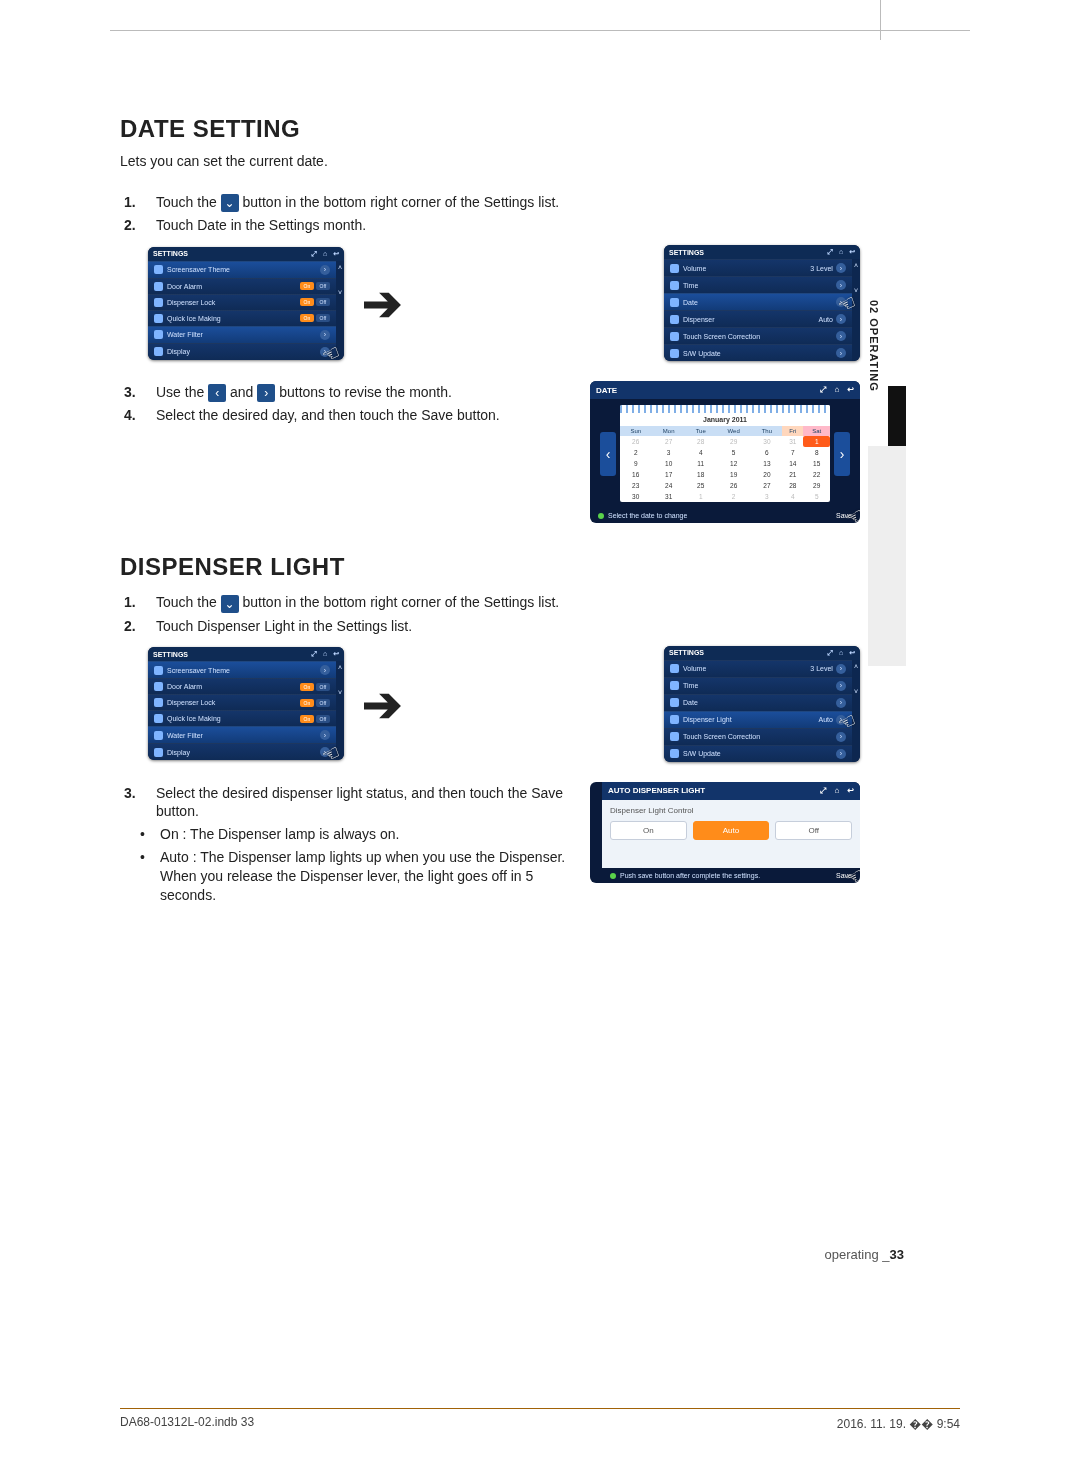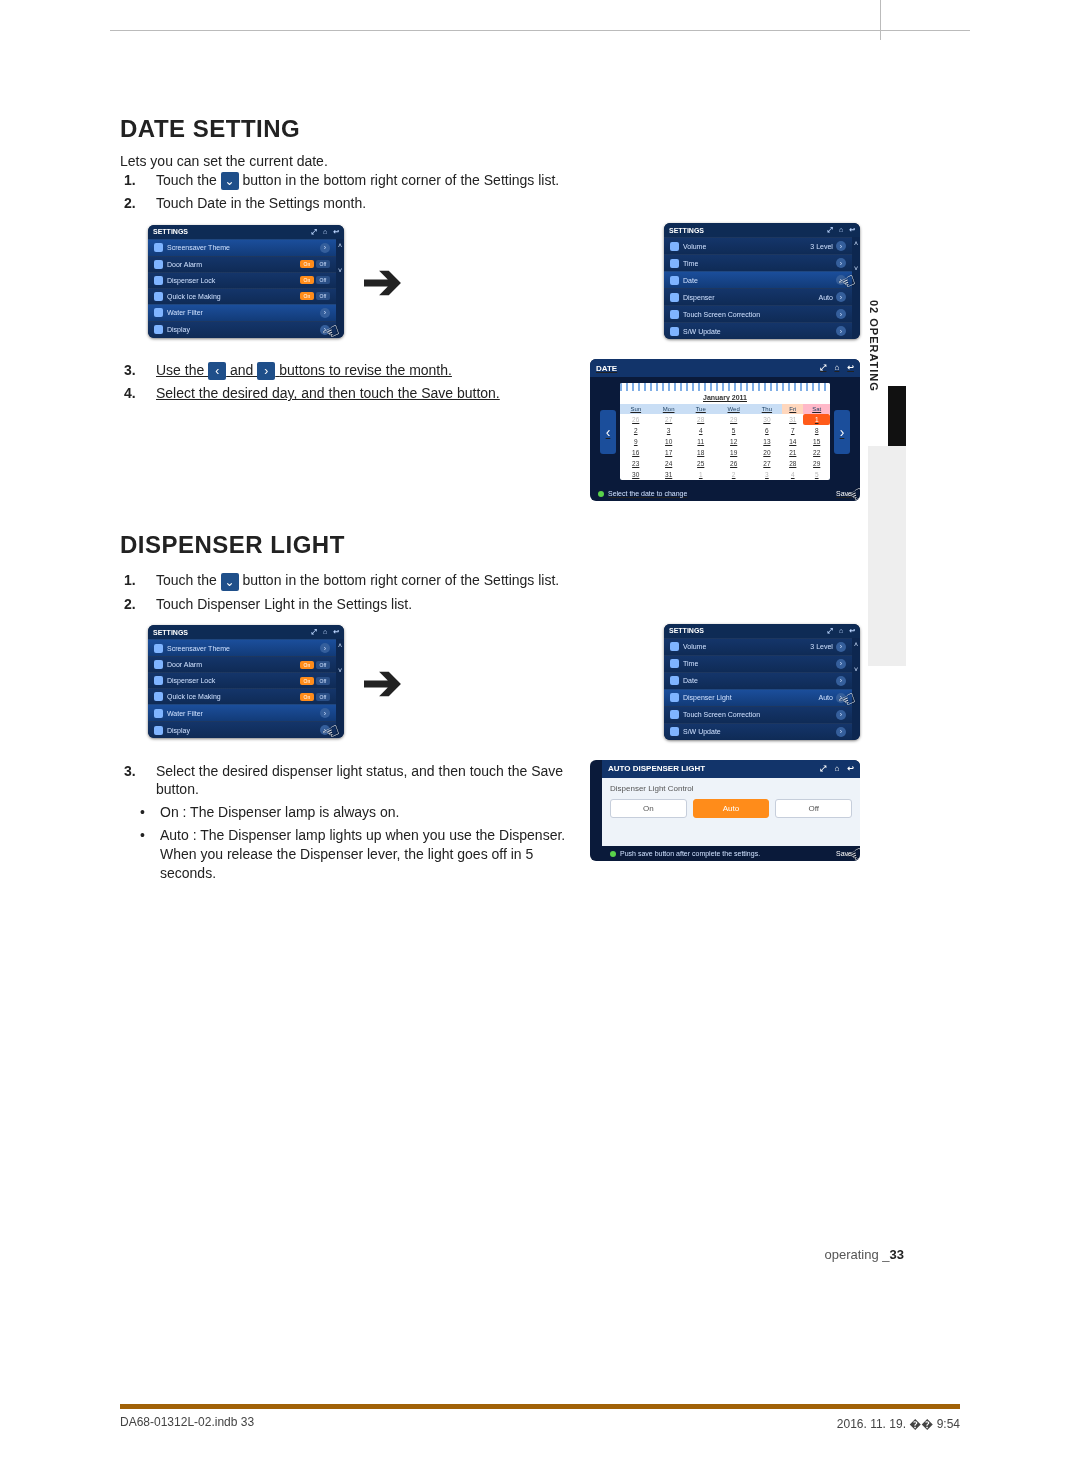--- a/index.html
+++ b/index.html
@@ -2,21 +2,21 @@
 <html><head>
 <meta charset="utf-8">
 <style>
   * { box-sizing: border-box; margin: 0; padding: 0; }
   body { background:#fff; font-family: Arial, Helvetica, sans-serif; color:#222; }
   .sheet { width:1080px; height:1472px; margin:0 auto; position:relative; background:#fff; }
   .page-border { position:absolute; left:110px; top:30px; right:110px; height:1px; border-top:1px solid #bbb;}
   .mid-v { position:absolute; left:880px; top:0; height:40px; border-left:1px solid #bbb;}
   .content { position:absolute; left:120px; top:115px; width:740px; }
   h2 { font-size:24px; font-weight:700; letter-spacing:0.5px; margin-bottom:10px; }
-  .lede { font-size:14px; }
+  .lede { font-size:14px; margin-bottom:22px; }
   ol.steps { list-style:none; counter-reset:step; font-size:14px; padding-left:28px;}
   ol.steps > li { counter-increment:step; position:relative; padding:2px 0 2px 8px; line-height:1.35;}
   ol.steps > li::before { content:counter(step)"."; position:absolute; left:-24px; font-weight:700;}
   ul.bul { list-style:none; padding-left:34px; font-size:14px;}
   ul.bul > li { position:relative; padding:2px 0 2px 6px; line-height:1.35;}
   ul.bul > li::before { content:"•"; position:absolute; left:-14px; }
   .iconbox { display:inline-flex; width:18px; height:18px; background:#1f4f8a; color:#fff; align-items:center; justify-content:center; border-radius:2px; font-size:12px; vertical-align:middle; line-height:1;}
   .figrow { display:flex; align-items:center; gap:18px; margin:8px 0 20px 28px;}
   .arrow { font-size:48px; font-weight:900; letter-spacing:-4px;}
   
@@ -63,26 +63,26 @@
   .segs .seg{flex:1;text-align:center;background:#fff;border:1px solid #c6cedb;border-radius:3px;padding:4px 0;font-size:8px;color:#555;}
   .segs .seg.active{background:#ff8c1a;border-color:#ff8c1a;color:#fff;}
   
   .sidetab{position:absolute;left:868px;top:300px;height:300px;width:20px;}
   .tablabel{writing-mode:vertical-rl;font-size:11px;font-weight:700;letter-spacing:1px;}
   .blackbar{position:absolute;left:888px;top:386px;width:18px;height:60px;background:#111;}
   .graybar{position:absolute;left:868px;top:446px;width:38px;height:220px;background:#eee;}
   
   .pgfoot{position:absolute;right:176px;bottom:210px;font-size:13px;color:#555;}
   .pgfoot b{color:#222;}
-  .printfoot{position:absolute;left:120px;right:120px;bottom:40px;border-top:5px solid #a16207;padding-top:6px;font-size:12px;color:#444;display:flex;justify-content:space-between;}
+  .printfoot{position:absolute;left:120px;right:120px;bottom:40px;border-top:1px solid #a16207;padding-top:6px;font-size:12px;color:#444;display:flex;justify-content:space-between;}
   
   .two-col{display:flex;gap:14px;align-items:flex-start;margin-top:6px;}
   .two-col .left{flex:1;}
   .float-right{margin-left:auto;}
-  .date-wrap{display:flex;gap:14px;align-items:flex-start;margin:6px 0 20px 0;text-decoration:underline;}
+  .date-wrap{display:flex;gap:14px;align-items:flex-start;margin:6px 0 20px 0;}
   .date-wrap .steps34{flex:1;padding-left:0;}
   h2.sec2h{margin-top:30px;}
 </style>
 </head>
 <body>
 
 <div class="sheet">
   <div class="page-border"></div>
   <div class="mid-v"></div>
 

